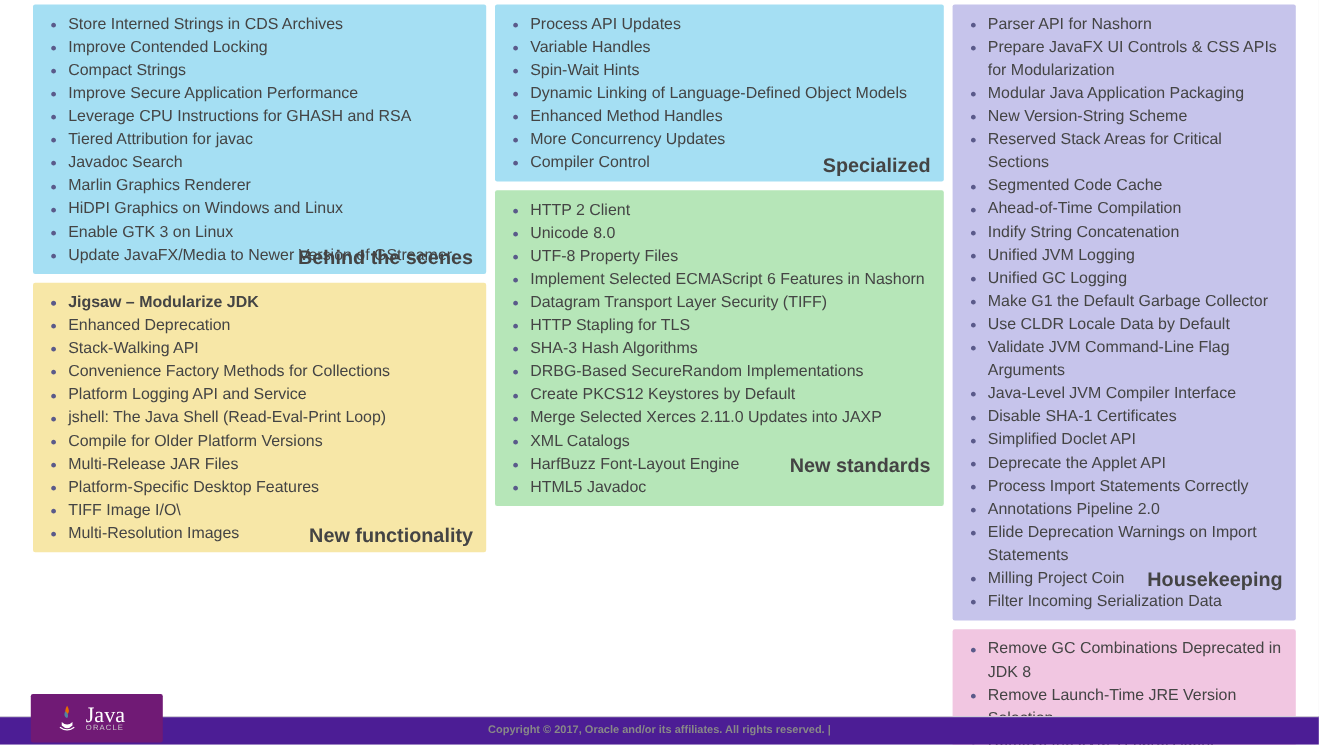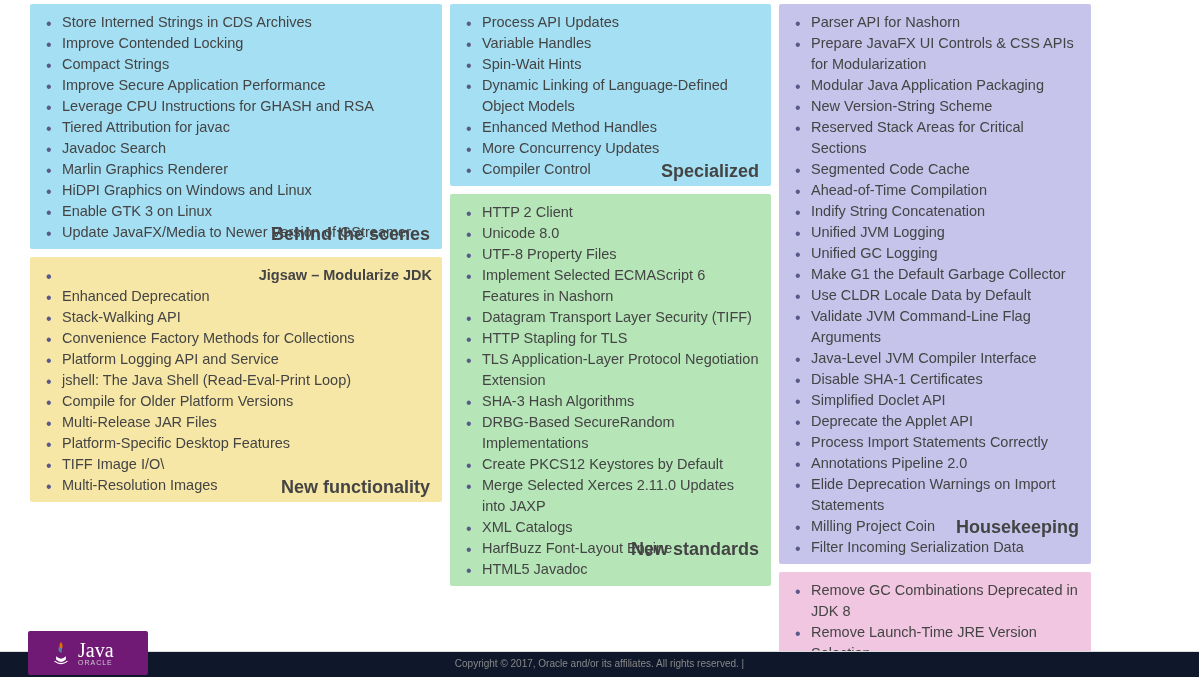--- a/index.html
+++ b/index.html
@@ -18,21 +18,21 @@
   }
   .content {
     position: relative;
     padding: 4px 10px 0 30px;
     display: flex;
     gap: 8px;
     height: 652px;
   }
   .col { display: flex; flex-direction: column; gap: 8px; }
   .col-left { width: 412px; }
-  .col-mid  { width: 321px; }
+  .col-mid  { width: 408px; }
   .col-right{ width: 312px; }
 
   .box {
     position: relative;
     padding: 8px 10px 6px 32px;
     border-radius: 2px;
   }
   .box-blue   { background: #a5dff3; }
   .box-yellow { background: #f7e7a7; }
   .box-green  { background: #b6e6b8; }
@@ -48,41 +48,42 @@
     padding-left: 0;
   }
   .box li::before {
     content: "•";
     position: absolute;
     left: -16px;
     top: 0;
     color: #5a5a8a;
     font-size: 16px;
   }
-  .box li.bold { font-weight: 700; text-align: right; }
+  .box li.bold { font-weight: 700; }
 
   .section-label {
     position: absolute;
     right: 12px;
     bottom: 4px;
     font-size: 18px;
     font-weight: 700;
     color: #444;
   }
 
   .footer {
     position: absolute;
     bottom: 0;
     left: 0;
     width: 100%;
     height: 26px;
-    background: #0f172a;
+    background: #4c1d95;
     border-top: 1px solid #ddd;
     font-size: 10px;
     color: #888;
+    font-weight: bold;
   }
   .footer .copyright {
     position: absolute;
     left: 50%;
     transform: translateX(-50%);
     top: 6px;
   }
   .footer .pagenum {
     position: absolute;
     right: 26px;
@@ -183,21 +184,20 @@
       </div>
 
       <div class="box box-green">
         <ul>
           <li>HTTP 2 Client</li>
           <li>Unicode 8.0</li>
           <li>UTF-8 Property Files</li>
           <li>Implement Selected ECMAScript 6 Features in Nashorn</li>
           <li>Datagram Transport Layer Security (TIFF)</li>
           <li>HTTP Stapling for TLS</li>
-          <li>TLS Application-Layer Protocol Negotiation Extension</li>
           <li>SHA-3 Hash Algorithms</li>
           <li>DRBG-Based SecureRandom Implementations</li>
           <li>Create PKCS12 Keystores by Default</li>
           <li>Merge Selected Xerces 2.11.0 Updates into JAXP</li>
           <li>XML Catalogs</li>
           <li>HarfBuzz Font-Layout Engine</li>
           <li>HTML5 Javadoc</li>
         </ul>
         <div class="section-label" style="bottom:26px">New standards</div>
       </div>

